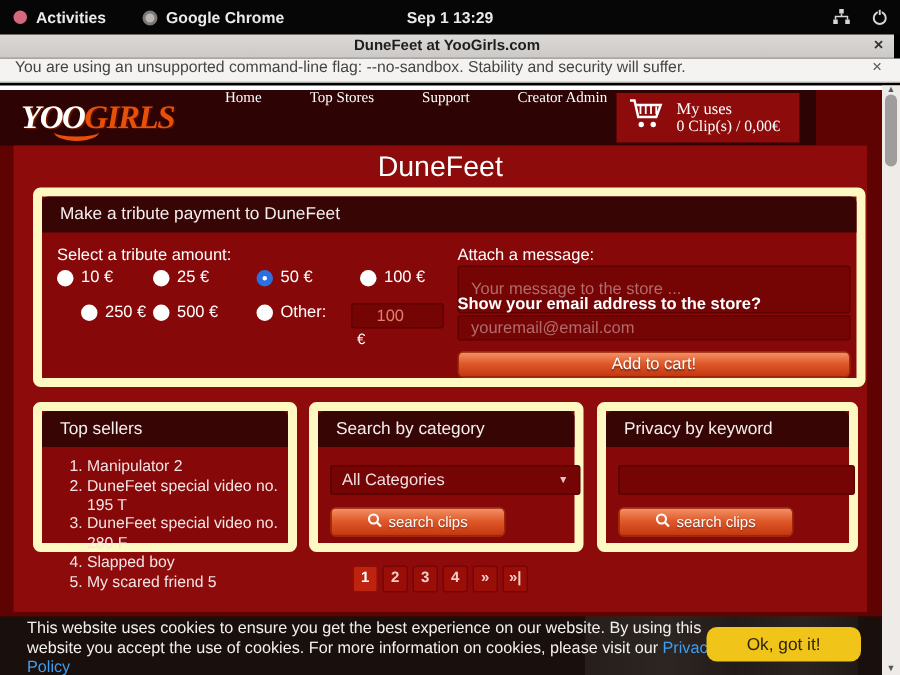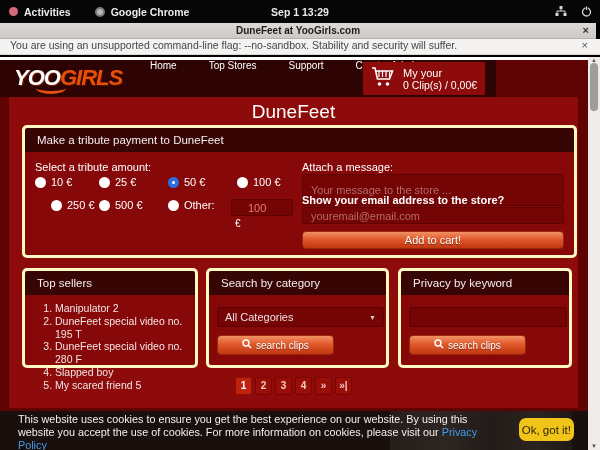--- a/index.html
+++ b/index.html
@@ -29,41 +29,41 @@
     font-weight:700; color:#333; cursor:default; }
   
   .warnbar { position:absolute; left:0; top:39px; width:600px; height:16px;
     background:#f4f3f1; border-bottom:1px solid #dad7d4; display:flex; 
     font-size:10.5px; color:#454545; padding:0 10px; }
   .warnbar .warn-close { position:absolute; right:12px; font-size:11px; color:#555; }
   
   .viewport { position:absolute; left:0; top:57px; width:600px; height:393px; background:#ffffff; }
   .page { position:absolute; left:0; top:3px; width:588px; height:390px; background:#5e0202; overflow:hidden; }
   
-  .siteheader { position:absolute; left:0; top:0; width:496px; height:37px; background:#2d0303; }
+  .siteheader { position:absolute; left:0; top:0; width:544px; height:37px; background:#2d0303;font-family:Liberation Serif, serif; }
   .logo { position:absolute; left:14px; top:4px; width:130px; height:30px;
     font-style:italic; font-weight:900; font-size:22px; letter-spacing:-1px; line-height:28px; white-space:nowrap; }
   .logo .yoo { color:#ffffff; text-shadow:1px 1px 1px #7a2000; }
   .logo .girls { color:#e8500a; text-shadow:1px 1px 1px #551400; }
   .logo-smile { position:absolute; left:22px; top:18px; width:30px; height:12px;
     border-bottom:3px solid #e8500a; border-radius:50%; }
   .mainnav { position:absolute; left:150px; top:0; height:37px; display:flex; align-items:flex-start; gap:32px;
     font-size:10px; color:#fff; }
   .mainnav .nav-item { cursor:pointer; white-space:nowrap; }
   .cartbox { position:absolute; right:11px; top:2px; width:122px; height:33px; background:#8e0b0b;
     display:flex; align-items:center; gap:8px; padding-left:8px; color:#fff; }
   .cart-lines { display:flex; flex-direction:column; line-height:12px; }
   .cart-title { font-size:11px; }
   .cart-sum { font-size:10.5px; }
   
   .container { position:absolute; left:9px; top:37px; width:569px; height:311px; background:#8e0b0b; }
   .page-title { position:absolute; left:0; top:4px; width:569px; text-align:center;
     font-size:19px; color:#fff; }
   
-  .panel { position:absolute; background:#870808; border:3px solid #fef9c3; border-radius:5px; }
+  .panel { position:absolute; background:#870808; border:6px solid #fef9c3; border-radius:5px; }
   .panel-hd { position:absolute; left:0; top:0; right:0; height:24px; background:#380505;
     border-radius:4px 4px 0 0; color:#f5eeee; font-size:11.5px; line-height:24px; padding-left:12px; }
   .tribute { left:13px; top:28px; width:555px; height:133px; }
   .lbl { position:absolute; color:#fff; font-size:11px; white-space:nowrap; }
   .radio-item { position:absolute; display:flex; align-items:center; gap:5px; color:#fff; font-size:11px; }
   .radio { width:11px; height:11px; border-radius:50%; background:#fff; flex:0 0 auto; }
   .radio.checked { background:#fff; border:4px solid #2b6fe0; }
   .tinput { background:#750505; border:1px solid #5f0101; border-radius:2px; color:#e0b8b8;
     font-family:"Liberation Sans",sans-serif; font-size:11px; padding:0 8px; outline:none; }
   .tinput::placeholder { color:#b36b6b; opacity:1; }
@@ -96,21 +96,21 @@
     color:#f3cdc6; background:#9a0e08; border:1px solid #7a0404; border-radius:2px; padding:0 3px; cursor:pointer; }
   .pg.active { background:#bf2310; color:#fff; border-color:#8e1104; }
   
   .cookiewrap { position:absolute; left:0; top:351px; width:588px; height:42px; background:#1d0a07; overflow:hidden; }
   .cookie-img { position:absolute; left:390px; top:0; width:182px; height:42px;
     background:linear-gradient(90deg,#55504a 0%,#787069 30%,#45423e 55%,#6b655e 80%,#3c3a36 100%); }
   .cookie-overlay { position:absolute; inset:0; background:rgba(24,17,14,0.78); }
   .cookie-content { position:absolute; inset:0; display:flex; align-items:center; }
   .cookie-text { width:478px; padding-left:18px; font-size:10.8px; line-height:13px; color:#f2f0ee; }
   .cookie-link { color:#3f9ef0; cursor:pointer; }
-  .cookie-btn { position:absolute; right:14px; top:7px; height:23px; padding:0 3px;
+  .cookie-btn { position:absolute; right:14px; top:7px; height:23px; padding:0 27px;
     background:#f0c419; border:none; border-radius:7px; color:#2c2605; font-size:11.5px;
     font-family:"Liberation Sans",sans-serif; cursor:pointer; }
   
   .scrollbar { position:absolute; right:0; top:57px; width:12px; height:393px; background:#efebe8; }
   .sb-thumb { position:absolute; left:2px; top:6px; width:8px; height:48px; background:#9f9d9b; border-radius:4px; }
   .sb-up, .sb-down { position:absolute; left:0; width:12px; text-align:center; font-size:6px; color:#5a5856; }
   .sb-up { top:0; } .sb-down { bottom:1px; }
 </style>
 </head>
 <body>
@@ -171,21 +171,21 @@
           <span class="nav-item">Creator Admin</span>
         </div>
         <div class="cartbox">
           <span><svg width="24" height="22" viewBox="0 0 24 22">
                 <path d="M1 2h3l2.5 11h12l3-8H5" fill="none" stroke="#fff" stroke-width="1.6"></path>
                 <path d="M8 5v6M11.5 5v6M15 5v6M18.5 6v5" stroke="#fff" stroke-width="1.2"></path>
                 <circle cx="8.5" cy="18" r="1.8" fill="#fff"></circle>
                 <circle cx="16.5" cy="18" r="1.8" fill="#fff"></circle>
               </svg></span>
           <span class="cart-lines">
-            <span class="cart-title">My your</span>
+            <span class="cart-title">My uses</span>
             <span class="cart-sum">0 Clip(s) / 0,00€</span>
           </span>
         </div>
       </div>
 
       <div class="container">
         <div class="page-title">DuneFeet</div>
 
         <div class="panel tribute">
           <div class="panel-hd">Make a tribute payment to DuneFeet</div>

